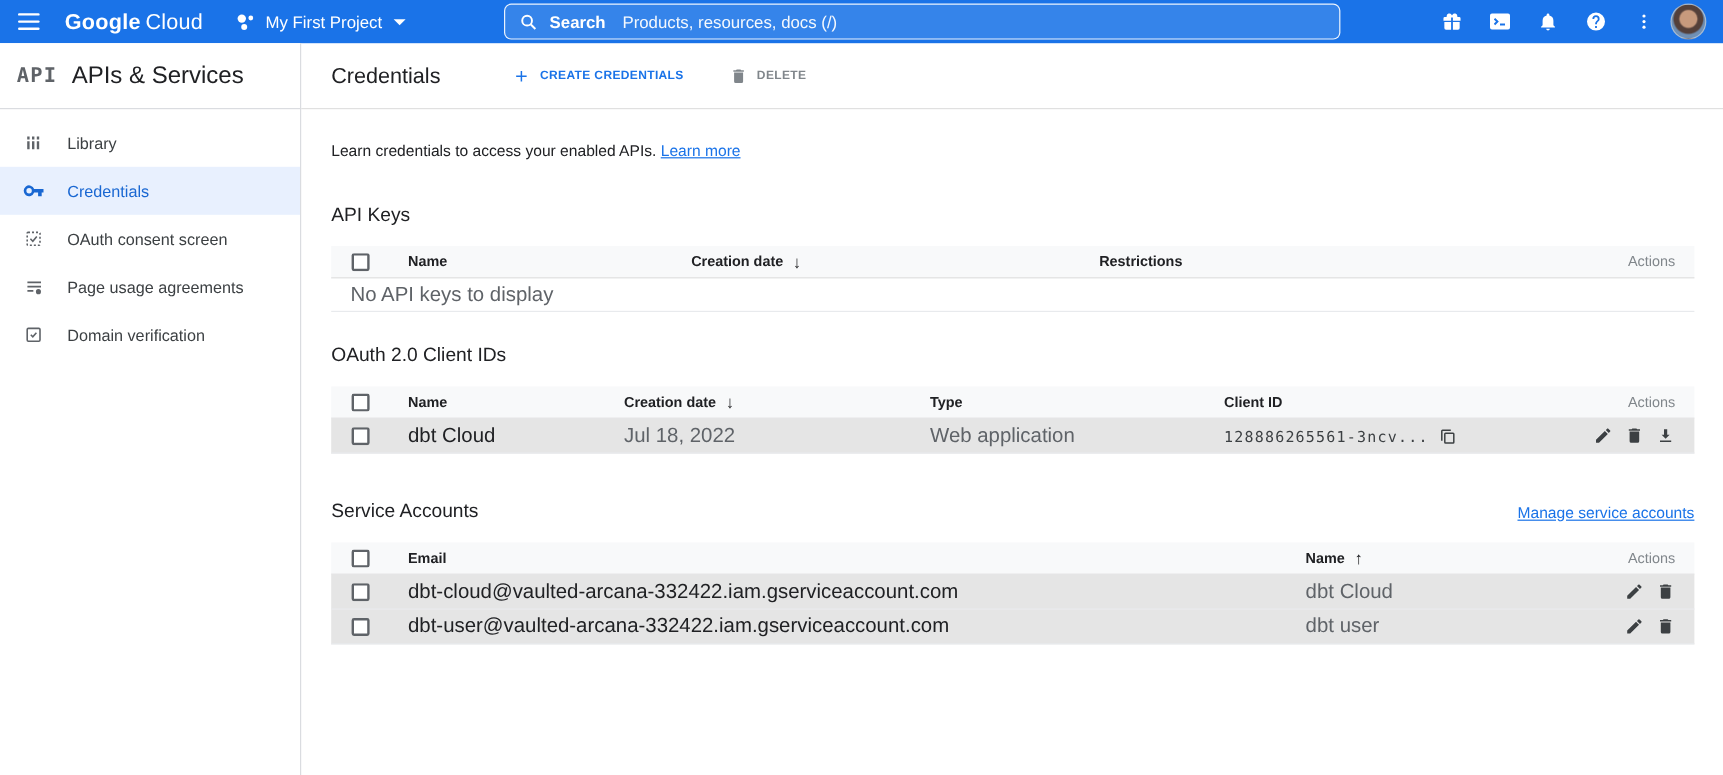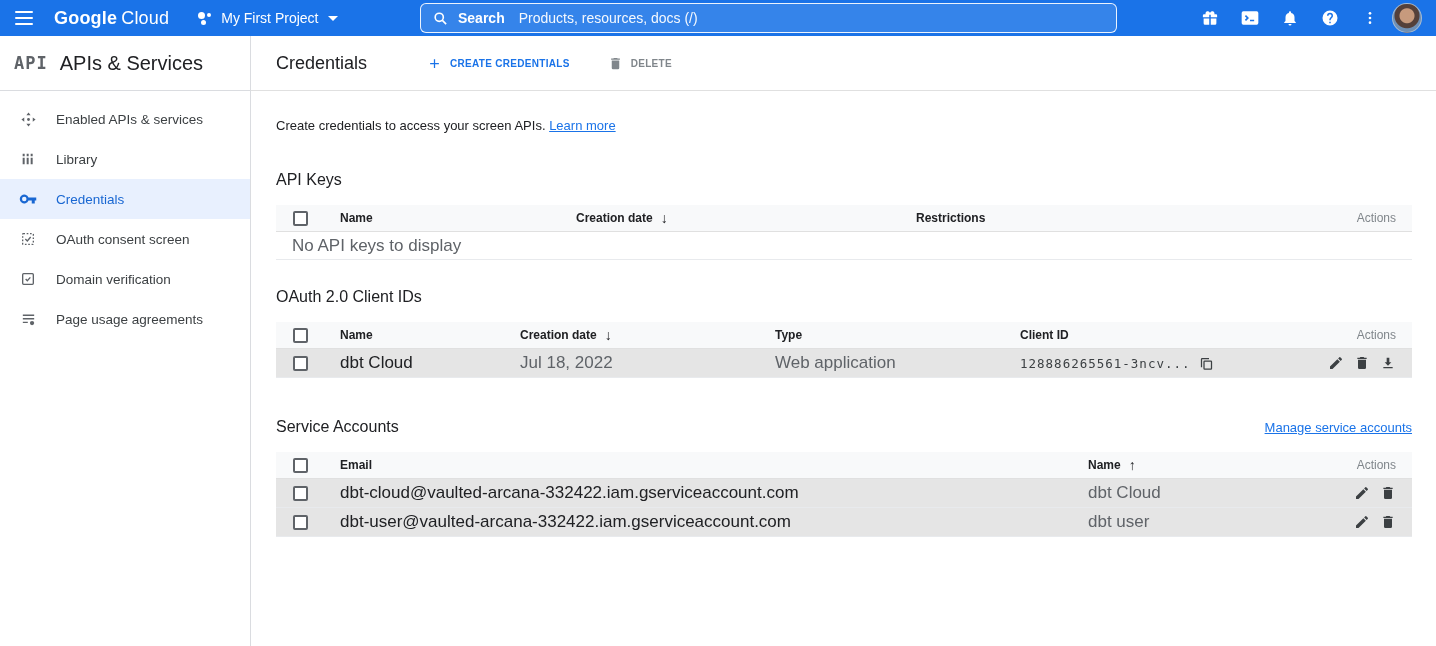--- a/index.html
+++ b/index.html
@@ -155,29 +155,20 @@
 
 <div class="page">
 
   <div class="sidebar">
     <div class="sb-header">
       <span class="api-glyph">API</span>
       <span class="sb-title">APIs &amp; Services</span>
     </div>
     <div class="sb-nav">
 
-      <div class="sb-item">
-        <span class="ico">
-          <svg width="17" height="17" viewBox="0 0 24 24" fill="currentColor">
-              <path d="M12 2l3 4H9l3-4zm0 20l-3-4h6l-3 4zM2 12l4-3v6l-4-3zm20 0l-4 3V9l4 3z"></path>
-              <circle cx="12" cy="12" r="2"></circle>
-            </svg>
-        </span>
-        <span class="lbl">Enabled APIs &amp; services</span>
-      </div>
 
       <div class="sb-item">
         <span class="ico">
           <svg width="16" height="16" viewBox="0 0 24 24" fill="currentColor">
               <path d="M4 4h3v4H4zM10 4h3v4h-3zM16 4h3v4h-3zM4 10h3v10H4zM10 10h3v10h-3zM16 10h3v10h-3z"></path>
             </svg>
         </span>
         <span class="lbl">Library</span>
       </div>
 
@@ -195,36 +186,36 @@
           <svg width="16" height="16" viewBox="0 0 24 24" fill="none" stroke="currentColor" stroke-width="2" stroke-dasharray="2.5 2.5">
               <rect x="4" y="4" width="16" height="16" rx="1"></rect>
               <path d="M8 12l3 3 5-6" stroke-dasharray="0" stroke-width="2"></path>
             </svg>
         </span>
         <span class="lbl">OAuth consent screen</span>
       </div>
 
       <div class="sb-item">
         <span class="ico">
+          <svg width="17" height="17" viewBox="0 0 24 24" fill="none" stroke="currentColor" stroke-width="2">
+              <path d="M4 6h16M4 11h16M4 16h7"></path>
+              <circle cx="17" cy="17" r="3" fill="currentColor" stroke="none"></circle>
+            </svg>
+        </span>
+        <span class="lbl">Page usage agreements</span>
+      </div>
+
+      <div class="sb-item">
+        <span class="ico">
           <svg width="16" height="16" viewBox="0 0 24 24" fill="none" stroke="currentColor" stroke-width="2">
               <rect x="4" y="4" width="16" height="16" rx="1.5"></rect>
               <path d="M8.5 12l2.5 2.5 4.5-5"></path>
             </svg>
         </span>
         <span class="lbl">Domain verification</span>
-      </div>
-
-      <div class="sb-item">
-        <span class="ico">
-          <svg width="17" height="17" viewBox="0 0 24 24" fill="none" stroke="currentColor" stroke-width="2">
-              <path d="M4 6h16M4 11h16M4 16h7"></path>
-              <circle cx="17" cy="17" r="3" fill="currentColor" stroke="none"></circle>
-            </svg>
-        </span>
-        <span class="lbl">Page usage agreements</span>
       </div>
 
     </div>
   </div>
 
   <div class="main">
     <div class="main-header">
       <span class="page-title">Credentials</span>
       <button class="hbtn create">
         <svg width="15" height="15" viewBox="0 0 24 24" fill="#1a73e8">
@@ -235,21 +226,21 @@
       <button class="hbtn delete">
         <svg width="15" height="15" viewBox="0 0 24 24" fill="#80868b">
             <path d="M6 19a2 2 0 0 0 2 2h8a2 2 0 0 0 2-2V7H6v12zM19 4h-3.5l-1-1h-5l-1 1H5v2h14V4z"></path>
           </svg>
         <span>DELETE</span>
       </button>
     </div>
 
     <div class="content">
       <div class="intro">
-        <span>Create credentials to access your screen APIs.</span>
+        <span>Learn credentials to access your enabled APIs.</span>
         <a class="link">Learn more</a>
       </div>
 
       <div class="section-h h-apikeys">API Keys</div>
       <div class="tbl tbl-api">
         <div class="trow thead">
           <div class="cell cb">
               <span class="checkbox"></span>
             </div>
           <div class="cell hc">Name</div>

